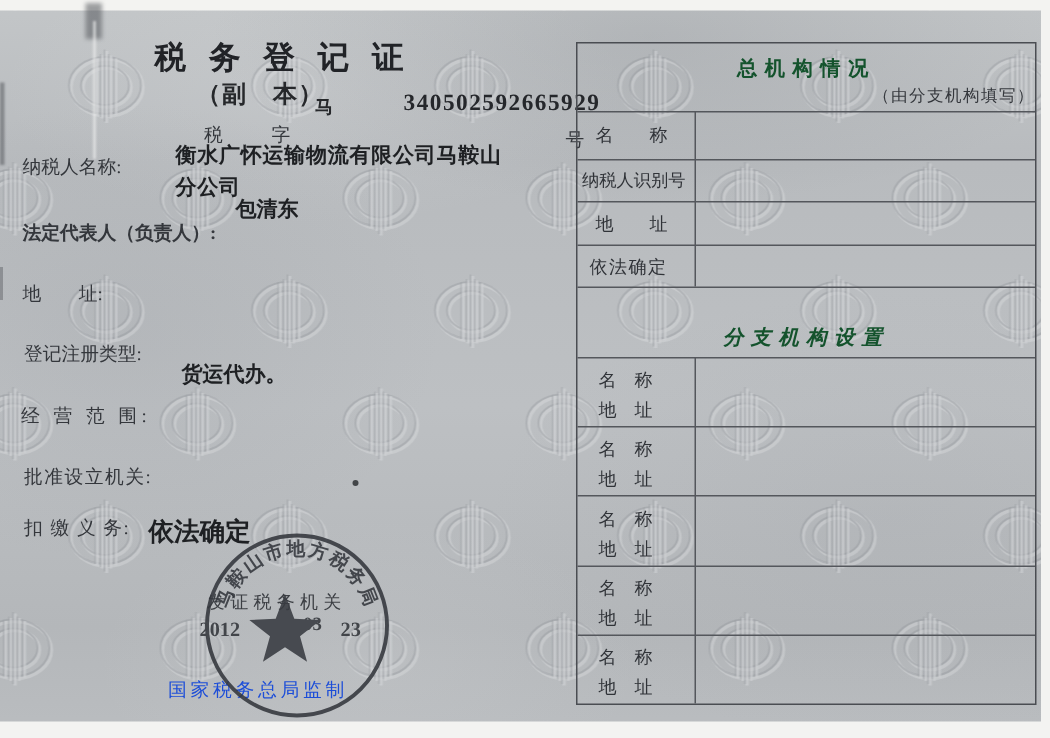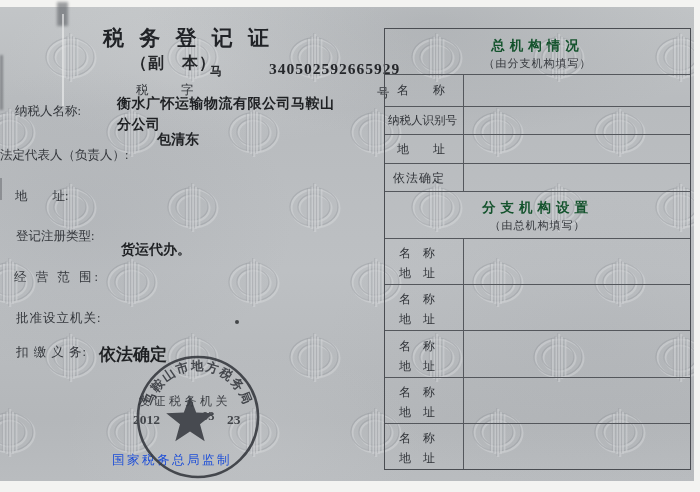--- a/index.html
+++ b/index.html
@@ -18,21 +18,21 @@
   .txt{position:absolute;white-space:nowrap;}
   .lbl{font-size:12.5px;color:#34373c;}
   .val{font-size:14px;font-weight:bold;color:#1e2023;}
   
   .panel{position:absolute;left:384px;top:28px;width:305px;height:440px;
          border:1.3px solid #4a4d52;}
   .hline{position:absolute;left:0;width:100%;height:0;border-top:1px solid #54575c;}
   .vline{position:absolute;width:0;border-left:1px solid #54575c;}
   .ptitle{position:absolute;width:100%;text-align:center;font-size:13.5px;font-weight:bold;
           letter-spacing:5px;color:#14532d;}
-  .psub{position:absolute;width:100%;text-align:center;font-size:11px;color:#34373c;letter-spacing:1px;}
+  .psub{position:absolute;width:100%;text-align:right;font-size:11px;color:#34373c;letter-spacing:1px;}
   .rowlbl{position:absolute;font-size:12px;color:#303338;}
   
   .strip{position:absolute;background:#f3f3f1;}
   .mark{position:absolute;}
   .stamp{position:absolute;left:132px;top:351px;}
 </style>
 </head>
 <body>
 
 <div class="page">
@@ -81,21 +81,21 @@
 
   <div class="txt lbl" style="left:136px;top:82px;">税</div>
   <div class="txt lbl" style="left:181px;top:82px;">字</div>
   <div class="txt lbl" style="left:377px;top:85px;">号</div>
 
   <div class="txt lbl" style="left:15px;top:103px;">纳税人名称:</div>
   <div class="txt val" style="left:117px;top:95px;letter-spacing:.5px;">衡水广怀运输物流有限公司马鞍山</div>
   <div class="txt val" style="left:117px;top:116px;letter-spacing:.5px;">分公司</div>
 
   <div class="txt val" style="left:157px;top:131px;">包清东</div>
-  <div class="txt lbl" style="left:0;top:147px;">法定代表人（负责人）:</div>
+  <div class="txt lbl" style="left:15px;top:147px;font-weight:bold;">法定代表人（负责人）:</div>
 
   <div class="txt lbl" style="left:15px;top:188px;text-align:right;">地　　址:</div>
 
   <div class="txt lbl" style="left:16px;top:228px;">登记注册类型:</div>
 
   <div class="txt val" style="left:121px;top:241px;">货运代办。</div>
   <div class="txt lbl" style="left:16px;top:310px;letter-spacing:1px;">批准设立机关:</div>
 
   <div class="txt lbl" style="left:14px;top:269px;letter-spacing:3px;">经 营 范 围:</div>
 
@@ -135,22 +135,21 @@
     <div class="hline" style="top:348px;"></div>
     <div class="hline" style="top:394px;"></div>
     <div class="vline" style="left:78px;top:45px;height:117px;"></div>
     <div class="vline" style="left:78px;top:209px;height:231px;"></div>
 
     <div class="rowlbl" style="left:12px;top:53px;width:56px;">名　　称</div>
     <div class="rowlbl" style="left:3px;top:84px;font-size:11.5px;">纳税人识别号</div>
     <div class="rowlbl" style="left:12px;top:112px;width:56px;">地　　址</div>
     <div class="rowlbl" style="left:8px;top:141px;letter-spacing:1px;">依法确定</div>
 
-    <div class="ptitle" style="top:170px;">分支机构设置</div>
-    <div class="psub" style="top:189px;">（由总机构填写）</div>
+    <div class="ptitle" style="top:187px;font-style:italic;">分支机构设置</div>
 
     <div class="rowlbl" style="left:14px;top:216px;">名　称</div>
     <div class="rowlbl" style="left:14px;top:236px;">地　址</div>
     <div class="rowlbl" style="left:14px;top:262px;">名　称</div>
     <div class="rowlbl" style="left:14px;top:282px;">地　址</div>
     <div class="rowlbl" style="left:14px;top:309px;">名　称</div>
     <div class="rowlbl" style="left:14px;top:329px;">地　址</div>
     <div class="rowlbl" style="left:14px;top:355px;">名　称</div>
     <div class="rowlbl" style="left:14px;top:375px;">地　址</div>
     <div class="rowlbl" style="left:14px;top:401px;">名　称</div>

